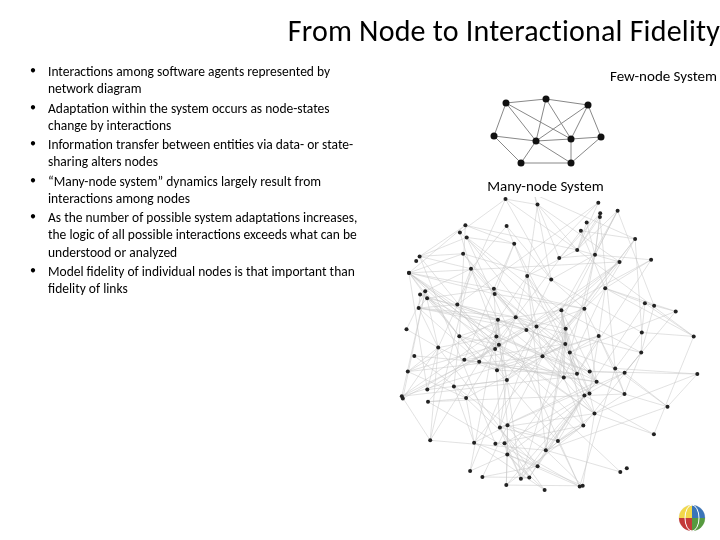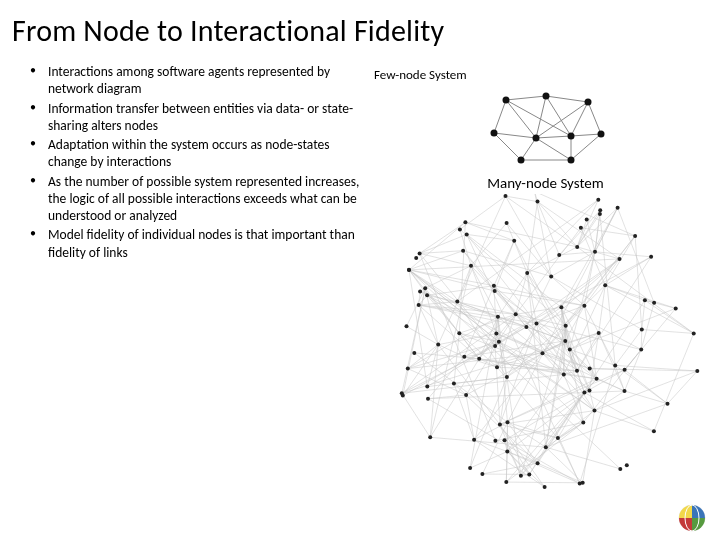--- a/index.html
+++ b/index.html
@@ -5,21 +5,21 @@
   * { margin: 0; padding: 0; box-sizing: border-box; }
   body {
     width: 720px;
     height: 540px;
     background: #ffffff;
     font-family: Calibri, "Segoe UI", Arial, sans-serif;
     position: relative;
     overflow: hidden;
   }
   .title {
-    text-align: left;
+    text-align: right;
     font-size: 30px;
     font-weight: 400;
     color: #000;
     padding: 12px 0 14px 12px;
     letter-spacing: 0.2px;
   }
   .content {
     display: flex;
     padding: 0 3px 0 24px;
   }
@@ -44,22 +44,22 @@
     left: 6px;
     top: 0;
     font-size: 12px;
     color: #000;
   }
   .right {
     flex: 1;
     position: relative;
   }
   .label1 {
-    text-align: left;
-    font-size: 13px;
+    text-align: right;
+    font-size: 15px;
     color: #000;
     margin-top: 4px;
     margin-bottom: 6px;
   }
   .fewnode {
     display: block;
     margin: 0 auto 6px auto;
   }
   .label2 {
     text-align: center;
@@ -80,23 +80,24 @@
 </style>
 </head>
 <body>
 
 <div class="title">From Node to Interactional Fidelity</div>
 
 <div class="content">
   <div class="left">
     <ul class="bullets">
       <li>Interactions among software agents represented by network diagram</li>
+      <li>Adaptation within the system occurs as node-states change by interactions</li>
       <li>Information transfer between entities via data- or state-sharing alters nodes</li>
-      <li>Adaptation within the system occurs as node-states change by interactions</li>
-      <li>As the number of possible system represented increases, the logic of all possible interactions exceeds what can be understood or analyzed</li>
+      <li>“Many-node system” dynamics largely result from interactions among nodes</li>
+      <li>As the number of possible system adaptations increases, the logic of all possible interactions exceeds what can be understood or analyzed</li>
       <li>Model fidelity of individual nodes is that important than fidelity of links</li>
     </ul>
   </div>
 
   <div class="right">
     <div class="label1">Few-node System</div>
 
     <svg class="fewnode" width="140" height="80" viewBox="0 0 140 80">
       <g stroke="#888" stroke-width="1">
         <line x1="30" y1="12" x2="70" y2="8"></line>

